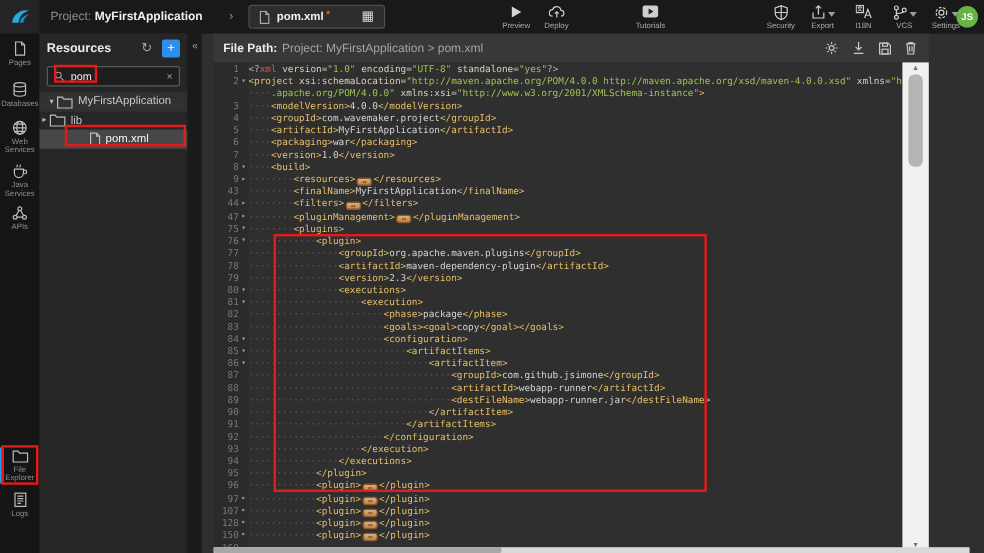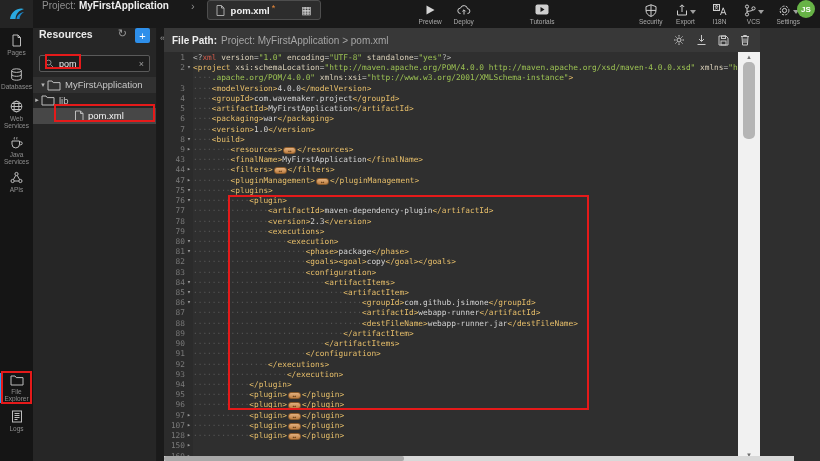--- a/index.html
+++ b/index.html
@@ -2,21 +2,21 @@
 <html><head>
 <meta charset="utf-8">
 <style>
   html,body{margin:0;padding:0;background:#000;}
   #app{position:relative;width:820px;height:461px;overflow:hidden;background:#2f2f2f;
        font-family:"Liberation Sans",sans-serif;-webkit-font-smoothing:antialiased;}
   #app *{box-sizing:border-box;}
 
   
   #topbar{position:absolute;left:0;top:0;width:820px;height:28px;background:#191919;
-          display:flex;}
+          display:flex;align-items:center;}
   .logo{width:33px;height:28px;background:#242424;display:flex;align-items:center;justify-content:center;flex:none;}
   .proj{margin-left:9px;font-size:10px;color:#8f8f8f;white-space:nowrap;}
   .proj .pname{color:#f0f0f0;font-weight:bold;margin-left:3px;}
   .crumb{color:#8f8f8f;font-size:11px;margin-left:22px;}
   .tab{margin-left:12px;height:20px;background:#2d2d2d;border:1px solid #4e4e4e;border-radius:3px;
        display:flex;align-items:center;padding:0 8px;}
   .tab .tname{color:#f2f2f2;font-size:9.5px;font-weight:bold;margin-left:6px;}
   .tab .dirty{color:#e8883a;font-size:9px;margin-left:2px;position:relative;top:-2px;}
   .tab .grid{color:#d8d8d8;font-size:11px;margin-left:26px;line-height:1;}
   #actions-left{display:flex;margin-left:98px;align-items:center;gap:11px;}
@@ -31,42 +31,42 @@
           font-weight:bold;display:flex;align-items:center;justify-content:center;margin:0 5px 0 -3px;}
 
   
   #rail{position:absolute;left:0;top:28px;width:33px;height:433px;background:#151515;}
   .ritem{position:absolute;left:0;width:33px;display:flex;flex-direction:column;align-items:center;cursor:pointer;}
   .ritem .rlabel{font-size:6.5px;color:#8f8f8f;text-align:center;line-height:1.15;margin-top:2px;}
   .ritem.active .bluebar{position:absolute;left:0;top:-1px;width:3px;height:30px;background:#2f9bf0;border-radius:0 2px 2px 0;}
 
   
   #panel{position:absolute;left:33px;top:28px;width:124px;height:433px;background:#262626;border-right:1px solid #1b1b1b;}
-  #phead{height:24px;display:flex;align-items:flex-start;padding:0 6px;}
+  #phead{height:24px;display:flex;align-items:center;padding:0 6px;}
   #ptitle{flex:1;color:#eaeaea;font-size:10.5px;font-weight:bold;}
   .pbtn{color:#9d9d9d;font-size:11px;line-height:1;cursor:pointer;}
   #plus{width:15px;height:15px;background:#2e8fea;border-radius:2px;color:#fff;font-size:11px;
         display:flex;align-items:center;justify-content:center;margin-left:8px;cursor:pointer;}
   #searchbox{margin:3px 6px 0 6px;height:17px;background:#1e1e1e;border:1px solid #5a5a5a;border-radius:2px;
              display:flex;align-items:center;padding:0 5px;}
   #searchbox .sval{flex:1;color:#f0f0f0;font-size:9px;margin-left:5px;}
   #searchbox .sclear{color:#9e9e9e;font-size:9px;cursor:pointer;}
   #tree{margin-top:5px;}
   .trow{height:15.5px;display:flex;align-items:center;font-size:9.5px;color:#c7c7c7;white-space:nowrap;cursor:pointer;}
   .trow .caret{width:8px;font-size:7px;color:#b5b5b5;text-align:center;flex:none;}
   .trow .tlabel{margin-left:4px;}
   .trow.root{background:#313131;}
   .trow.selected{background:#474747;color:#f5f5f5;}
 
   
   #strip{position:absolute;left:157px;top:28px;width:11px;height:433px;background:#1a1a1a;
          color:#9a9a9a;font-size:9px;text-align:center;padding-top:5px;cursor:pointer;}
 
   
-  #editor{position:absolute;left:164px;top:28px;width:596px;height:433px;}
+  #editor{position:absolute;left:178px;top:28px;width:596px;height:433px;}
   #pathbar{height:24px;background:#383838;display:flex;align-items:center;padding:0 8px;}
   #pathbar .fplabel{color:#ececec;font-size:10px;font-weight:bold;white-space:nowrap;}
   #pathbar .fppath{color:#a5a5a5;font-size:10px;margin-left:4px;white-space:nowrap;}
   #pathicons{margin-left:auto;display:flex;align-items:center;gap:11px;padding-right:2px;}
   #pathicons .pic{cursor:pointer;display:flex;align-items:center;}
   #edbody{position:relative;height:409px;display:flex;}
   #gutter{width:29px;background:#2b2b2b;padding-top:1px;flex:none;}
   .gl{height:10.22px;line-height:10.22px;display:flex;justify-content:flex-end;
       font:7.8px "DejaVu Sans Mono",monospace;color:#7a7a7a;}
   .gl .fw{width:8px;text-align:center;font-size:6.5px;color:#9a9a9a;}
@@ -545,37 +545,38 @@
           <div class="cl"><span class="tk-w">····</span><span class="tk-t">&lt;artifactId&gt;</span><span class="tk-x">MyFirstApplication</span><span class="tk-t">&lt;/artifactId&gt;</span></div>
           <div class="cl"><span class="tk-w">····</span><span class="tk-t">&lt;packaging&gt;</span><span class="tk-x">war</span><span class="tk-t">&lt;/packaging&gt;</span></div>
           <div class="cl"><span class="tk-w">····</span><span class="tk-t">&lt;version&gt;</span><span class="tk-x">1.0</span><span class="tk-t">&lt;/version&gt;</span></div>
           <div class="cl"><span class="tk-w">····</span><span class="tk-t">&lt;build&gt;</span></div>
           <div class="cl"><span class="tk-w">········</span><span class="tk-t">&lt;resources&gt;</span><span class="fold-pill">↔</span><span class="tk-t">&lt;/resources&gt;</span></div>
           <div class="cl"><span class="tk-w">········</span><span class="tk-t">&lt;finalName&gt;</span><span class="tk-x">MyFirstApplication</span><span class="tk-t">&lt;/finalName&gt;</span></div>
           <div class="cl"><span class="tk-w">········</span><span class="tk-t">&lt;filters&gt;</span><span class="fold-pill">↔</span><span class="tk-t">&lt;/filters&gt;</span></div>
           <div class="cl"><span class="tk-w">········</span><span class="tk-t">&lt;pluginManagement&gt;</span><span class="fold-pill">↔</span><span class="tk-t">&lt;/pluginManagement&gt;</span></div>
           <div class="cl"><span class="tk-w">········</span><span class="tk-t">&lt;plugins&gt;</span></div>
           <div class="cl"><span class="tk-w">············</span><span class="tk-t">&lt;plugin&gt;</span></div>
+          <div class="cl"><span class="tk-w">················</span><span class="tk-t">&lt;groupId&gt;</span><span class="tk-x">org.apache.maven.plugins</span><span class="tk-t">&lt;/groupId&gt;</span></div>
           <div class="cl"><span class="tk-w">················</span><span class="tk-t">&lt;artifactId&gt;</span><span class="tk-x">maven-dependency-plugin</span><span class="tk-t">&lt;/artifactId&gt;</span></div>
           <div class="cl"><span class="tk-w">················</span><span class="tk-t">&lt;version&gt;</span><span class="tk-x">2.3</span><span class="tk-t">&lt;/version&gt;</span></div>
           <div class="cl"><span class="tk-w">················</span><span class="tk-t">&lt;executions&gt;</span></div>
           <div class="cl"><span class="tk-w">····················</span><span class="tk-t">&lt;execution&gt;</span></div>
           <div class="cl"><span class="tk-w">························</span><span class="tk-t">&lt;phase&gt;</span><span class="tk-x">package</span><span class="tk-t">&lt;/phase&gt;</span></div>
           <div class="cl"><span class="tk-w">························</span><span class="tk-t">&lt;goals&gt;</span><span class="tk-t">&lt;goal&gt;</span><span class="tk-x">copy</span><span class="tk-t">&lt;/goal&gt;</span><span class="tk-t">&lt;/goals&gt;</span></div>
           <div class="cl"><span class="tk-w">························</span><span class="tk-t">&lt;configuration&gt;</span></div>
           <div class="cl"><span class="tk-w">····························</span><span class="tk-t">&lt;artifactItems&gt;</span></div>
           <div class="cl"><span class="tk-w">································</span><span class="tk-t">&lt;artifactItem&gt;</span></div>
           <div class="cl"><span class="tk-w">····································</span><span class="tk-t">&lt;groupId&gt;</span><span class="tk-x">com.github.jsimone</span><span class="tk-t">&lt;/groupId&gt;</span></div>
           <div class="cl"><span class="tk-w">····································</span><span class="tk-t">&lt;artifactId&gt;</span><span class="tk-x">webapp-runner</span><span class="tk-t">&lt;/artifactId&gt;</span></div>
           <div class="cl"><span class="tk-w">····································</span><span class="tk-t">&lt;destFileName&gt;</span><span class="tk-x">webapp-runner.jar</span><span class="tk-t">&lt;/destFileName&gt;</span></div>
           <div class="cl"><span class="tk-w">································</span><span class="tk-t">&lt;/artifactItem&gt;</span></div>
           <div class="cl"><span class="tk-w">····························</span><span class="tk-t">&lt;/artifactItems&gt;</span></div>
           <div class="cl"><span class="tk-w">························</span><span class="tk-t">&lt;/configuration&gt;</span></div>
+          <div class="cl"><span class="tk-w">····················</span><span class="tk-t">&lt;/execution&gt;</span></div>
           <div class="cl"><span class="tk-w">················</span><span class="tk-t">&lt;/executions&gt;</span></div>
-          <div class="cl"><span class="tk-w">····················</span><span class="tk-t">&lt;/execution&gt;</span></div>
           <div class="cl"><span class="tk-w">············</span><span class="tk-t">&lt;/plugin&gt;</span></div>
           <div class="cl"><span class="tk-w">············</span><span class="tk-t">&lt;plugin&gt;</span><span class="fold-pill">↔</span><span class="tk-t">&lt;/plugin&gt;</span></div>
           <div class="cl"><span class="tk-w">············</span><span class="tk-t">&lt;plugin&gt;</span><span class="fold-pill">↔</span><span class="tk-t">&lt;/plugin&gt;</span></div>
           <div class="cl"><span class="tk-w">············</span><span class="tk-t">&lt;plugin&gt;</span><span class="fold-pill">↔</span><span class="tk-t">&lt;/plugin&gt;</span></div>
           <div class="cl"><span class="tk-w">············</span><span class="tk-t">&lt;plugin&gt;</span><span class="fold-pill">↔</span><span class="tk-t">&lt;/plugin&gt;</span></div>
           <div class="cl"><span class="tk-w">············</span><span class="tk-t">&lt;plugin&gt;</span><span class="fold-pill">↔</span><span class="tk-t">&lt;/plugin&gt;</span></div>
         </div>
       <div id="vscroll">
         <span class="varr" id="varr-up">▲</span>
         <div id="vthumb"></div>

